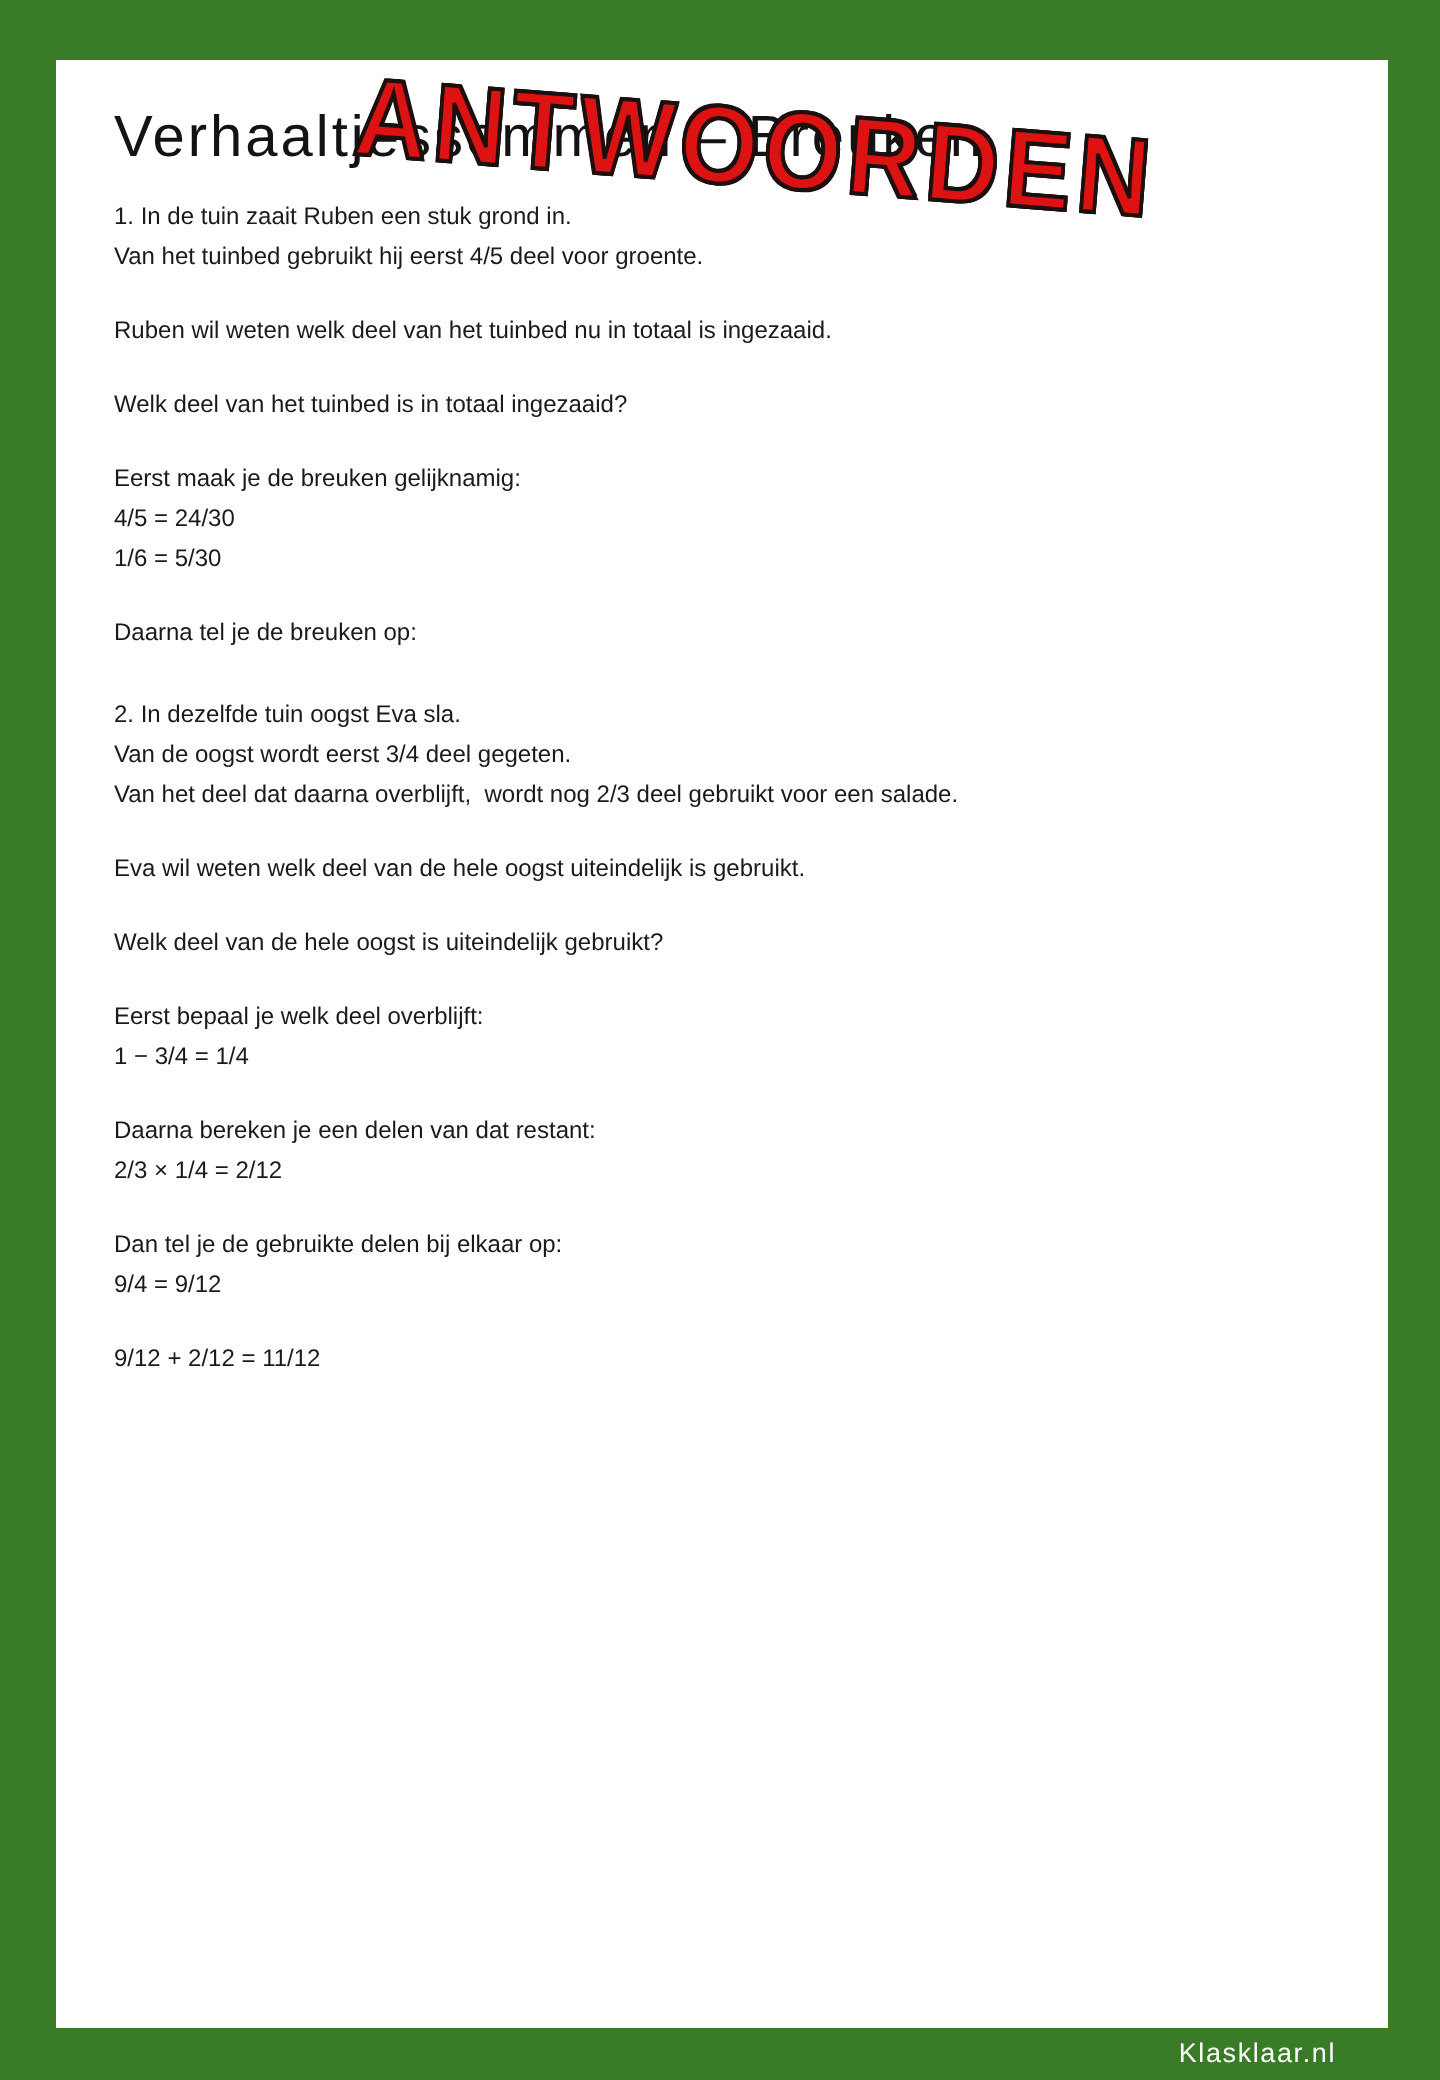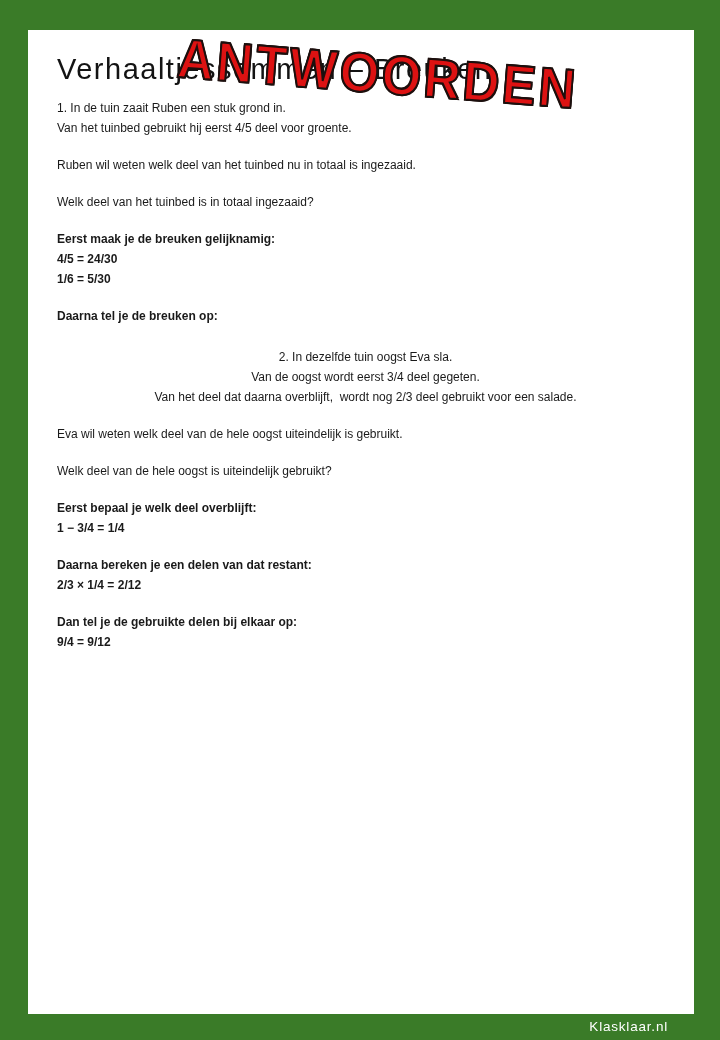--- a/index.html
+++ b/index.html
@@ -36,22 +36,22 @@
     -webkit-text-stroke: 2px #1c0f0d;
     text-stroke: 2px #1c0f0d;
     text-shadow: 1px 1px 0 #1c0f0d, -1px -1px 0 #1c0f0d, 1px -1px 0 #1c0f0d, -1px 1px 0 #1c0f0d;
     transform: rotate(4.5deg) scaleX(0.92);
     transform-origin: left top;
     white-space: nowrap;
     z-index: 5;
   }
   .worksheet-body { margin-top: 14px; }
   .para { margin-bottom: 17px; }
-  .para.bold .line { font-weight: bold; }
-  .para.big-gap { margin-top: 21px; text-align: center; }
+  .para.bold .line { font-weight: normal; }
+  .para.big-gap { margin-top: 21px; }
   .line {
     font-size: 12px;
     line-height: 20px;
     color: #1a1a1a;
     white-space: pre-wrap;
   }
   .brand {
     position: absolute;
     right: 52px; bottom: 6px;
     font-size: 13.5px;
@@ -102,16 +102,19 @@
         <p class="line">1 − 3/4 = 1/4</p>
       </div>
       <div class="para bold">
         <p class="line">Daarna bereken je een delen van dat restant:</p>
         <p class="line">2/3 × 1/4 = 2/12</p>
       </div>
       <div class="para bold">
         <p class="line">Dan tel je de gebruikte delen bij elkaar op:</p>
         <p class="line">9/4 = 9/12</p>
       </div>
+      <div class="para bold">
+        <p class="line">9/12 + 2/12 = 11/12</p>
+      </div>
     </div>
 </div>
 
 <div class="brand">Klasklaar.nl</div>
 
 </body></html>

